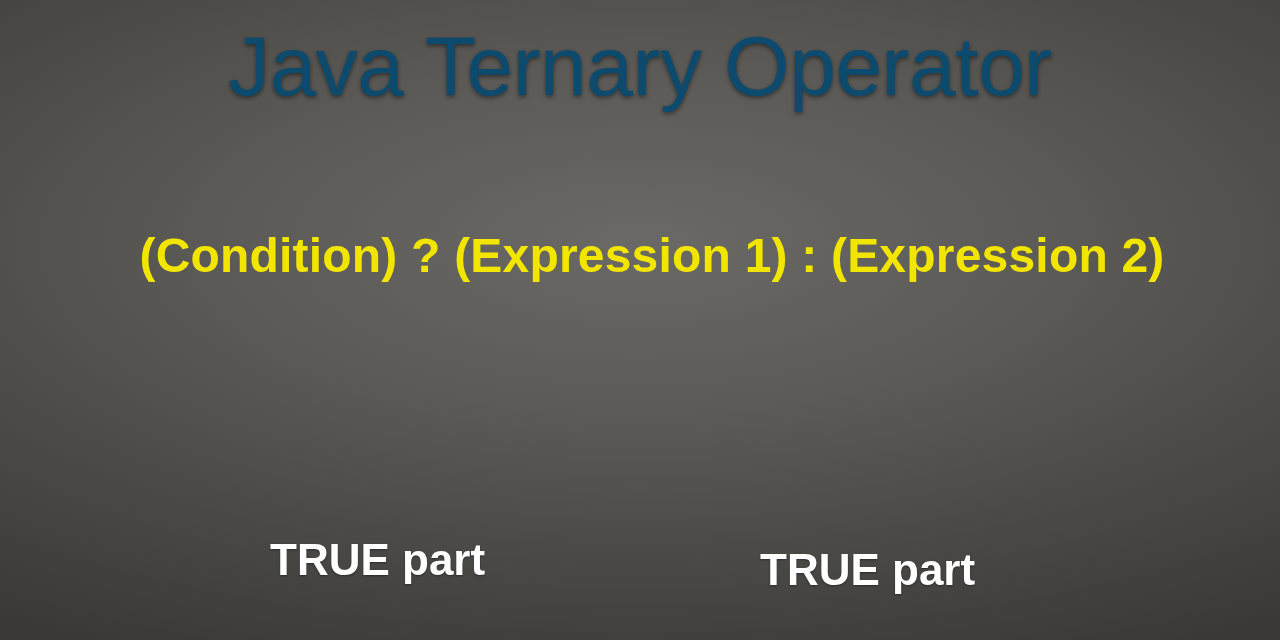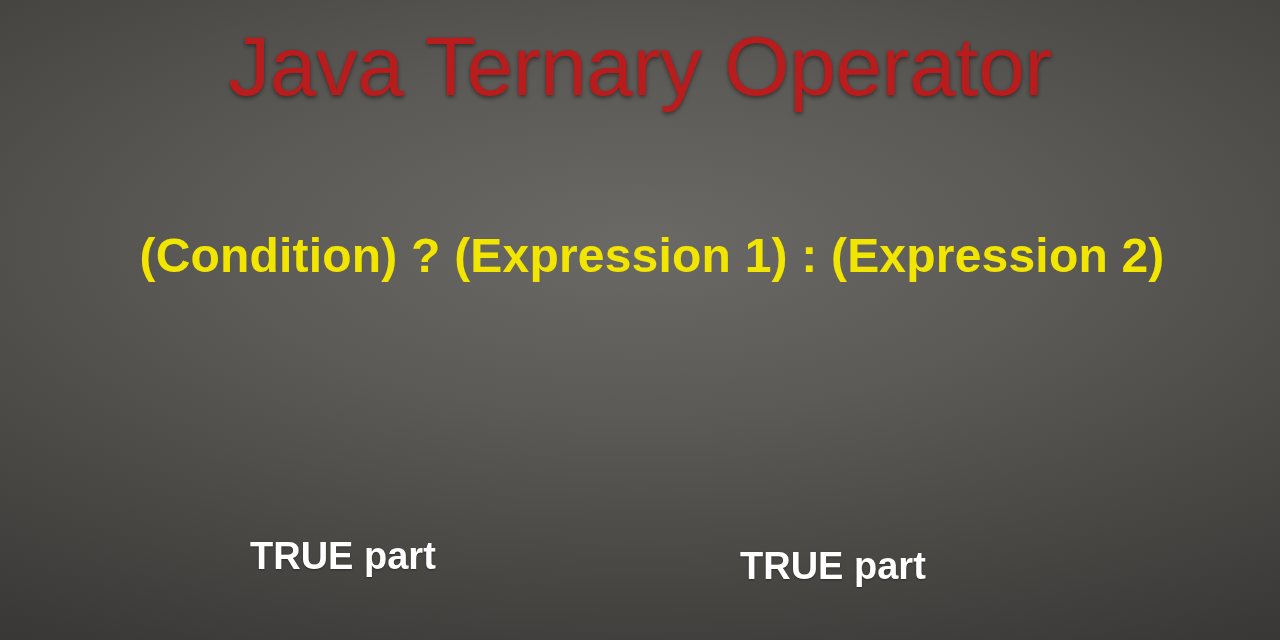--- a/index.html
+++ b/index.html
@@ -22,42 +22,43 @@
 
   .title {
     position: absolute;
     top: 18px;
     left: 0;
     width: 100%;
     text-align: center;
     font-size: 84px;
     font-weight: 300;
     letter-spacing: -0.5px;
-    color: #b91c1c;
+    color: #0c4a6e;
     text-shadow: 0 2px 4px rgba(0,0,0,0.45);
   }
 
   .syntax {
     position: absolute;
     top: 228px;
     left: 12px;
     width: 100%;
     text-align: center;
     font-size: 48px;
     font-weight: 600;
     color: #f2e500;
     letter-spacing: 0.2px;
   }
 
   .label {
     position: absolute;
-    font-size: 38px;
+    font-size: 44px;
     font-weight: 700;
     color: #ffffff;
     text-shadow: 0 1px 2px rgba(0,0,0,0.4);
+    margin-left: 20px;
   }
   .label.true  { left: 250px; top: 535px; }
   .label.false { left: 740px; top: 545px; }
 
   
   .arrow {
     position: absolute;
     width: 140px;
     height: 240px;
   }

